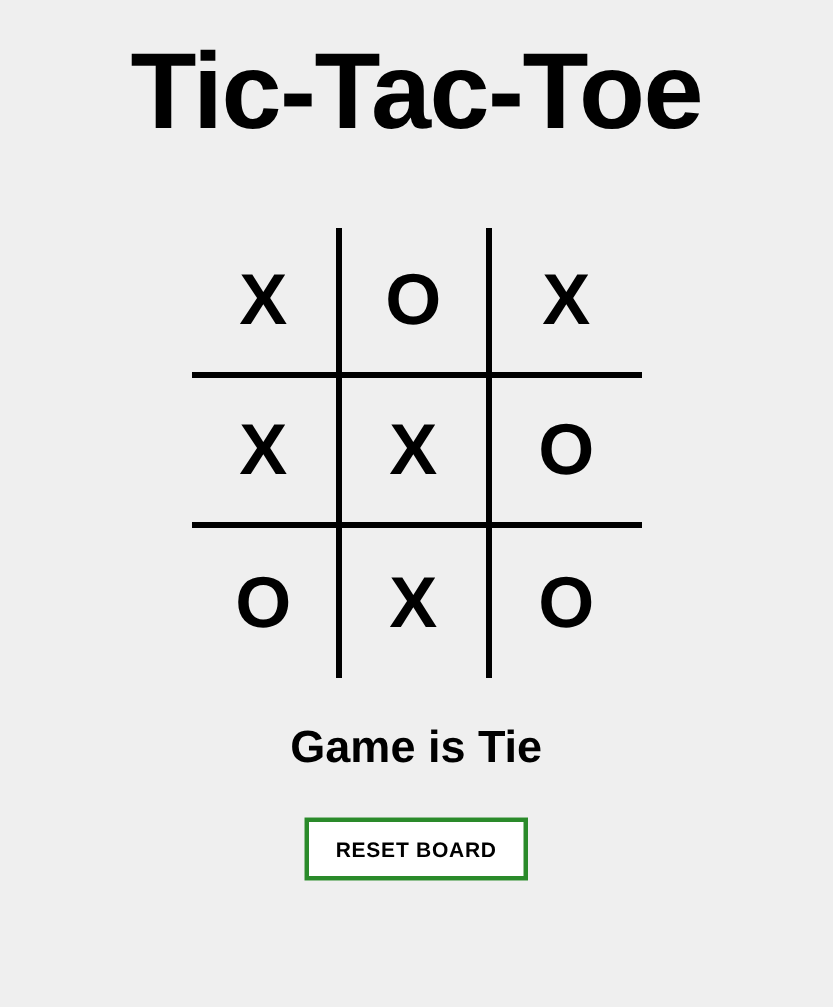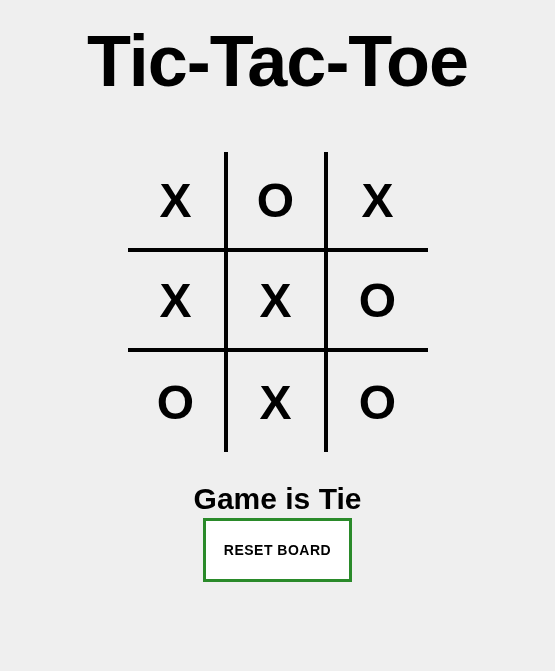--- a/index.html
+++ b/index.html
@@ -40,26 +40,26 @@
     }
     
     .cell.col-0 { border-right: 4px solid #000; }
     .cell.col-1 { border-right: 4px solid #000; }
     
     .cell.row-0 { border-bottom: 4px solid #000; }
     .cell.row-1 { border-bottom: 4px solid #000; }
     .status {
       font-size: 30px;
       font-weight: 900;
-      margin-bottom: 2px;
+      margin-bottom: 29px;
     }
     .reset-button {
       background: #fff;
       border: 3px solid #2a8a2a;
-      padding: 21px 18px;
+      padding: 10px 18px;
       font-size: 14px;
       font-weight: 700;
       letter-spacing: 0.5px;
       cursor: pointer;
       font-family: inherit;
     }
   </style>
 </head>
 <body>
 

